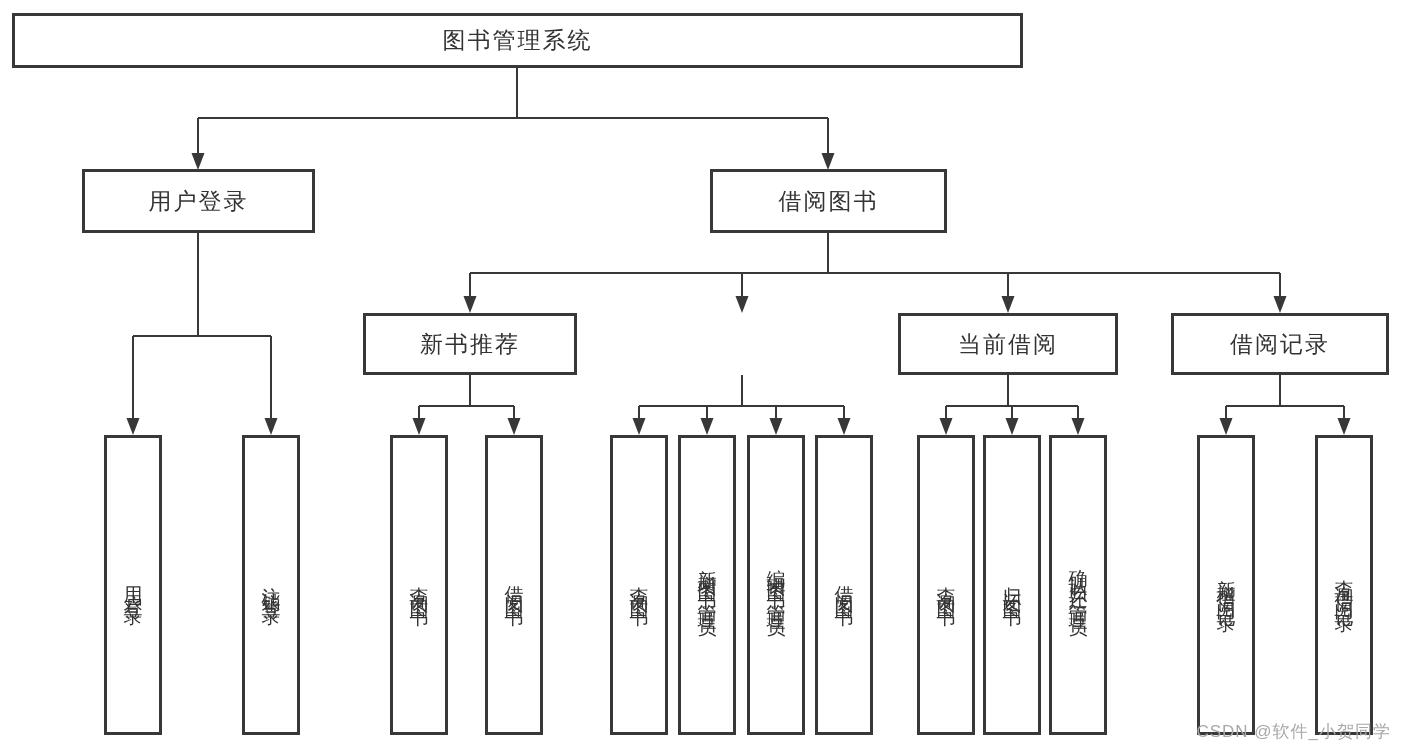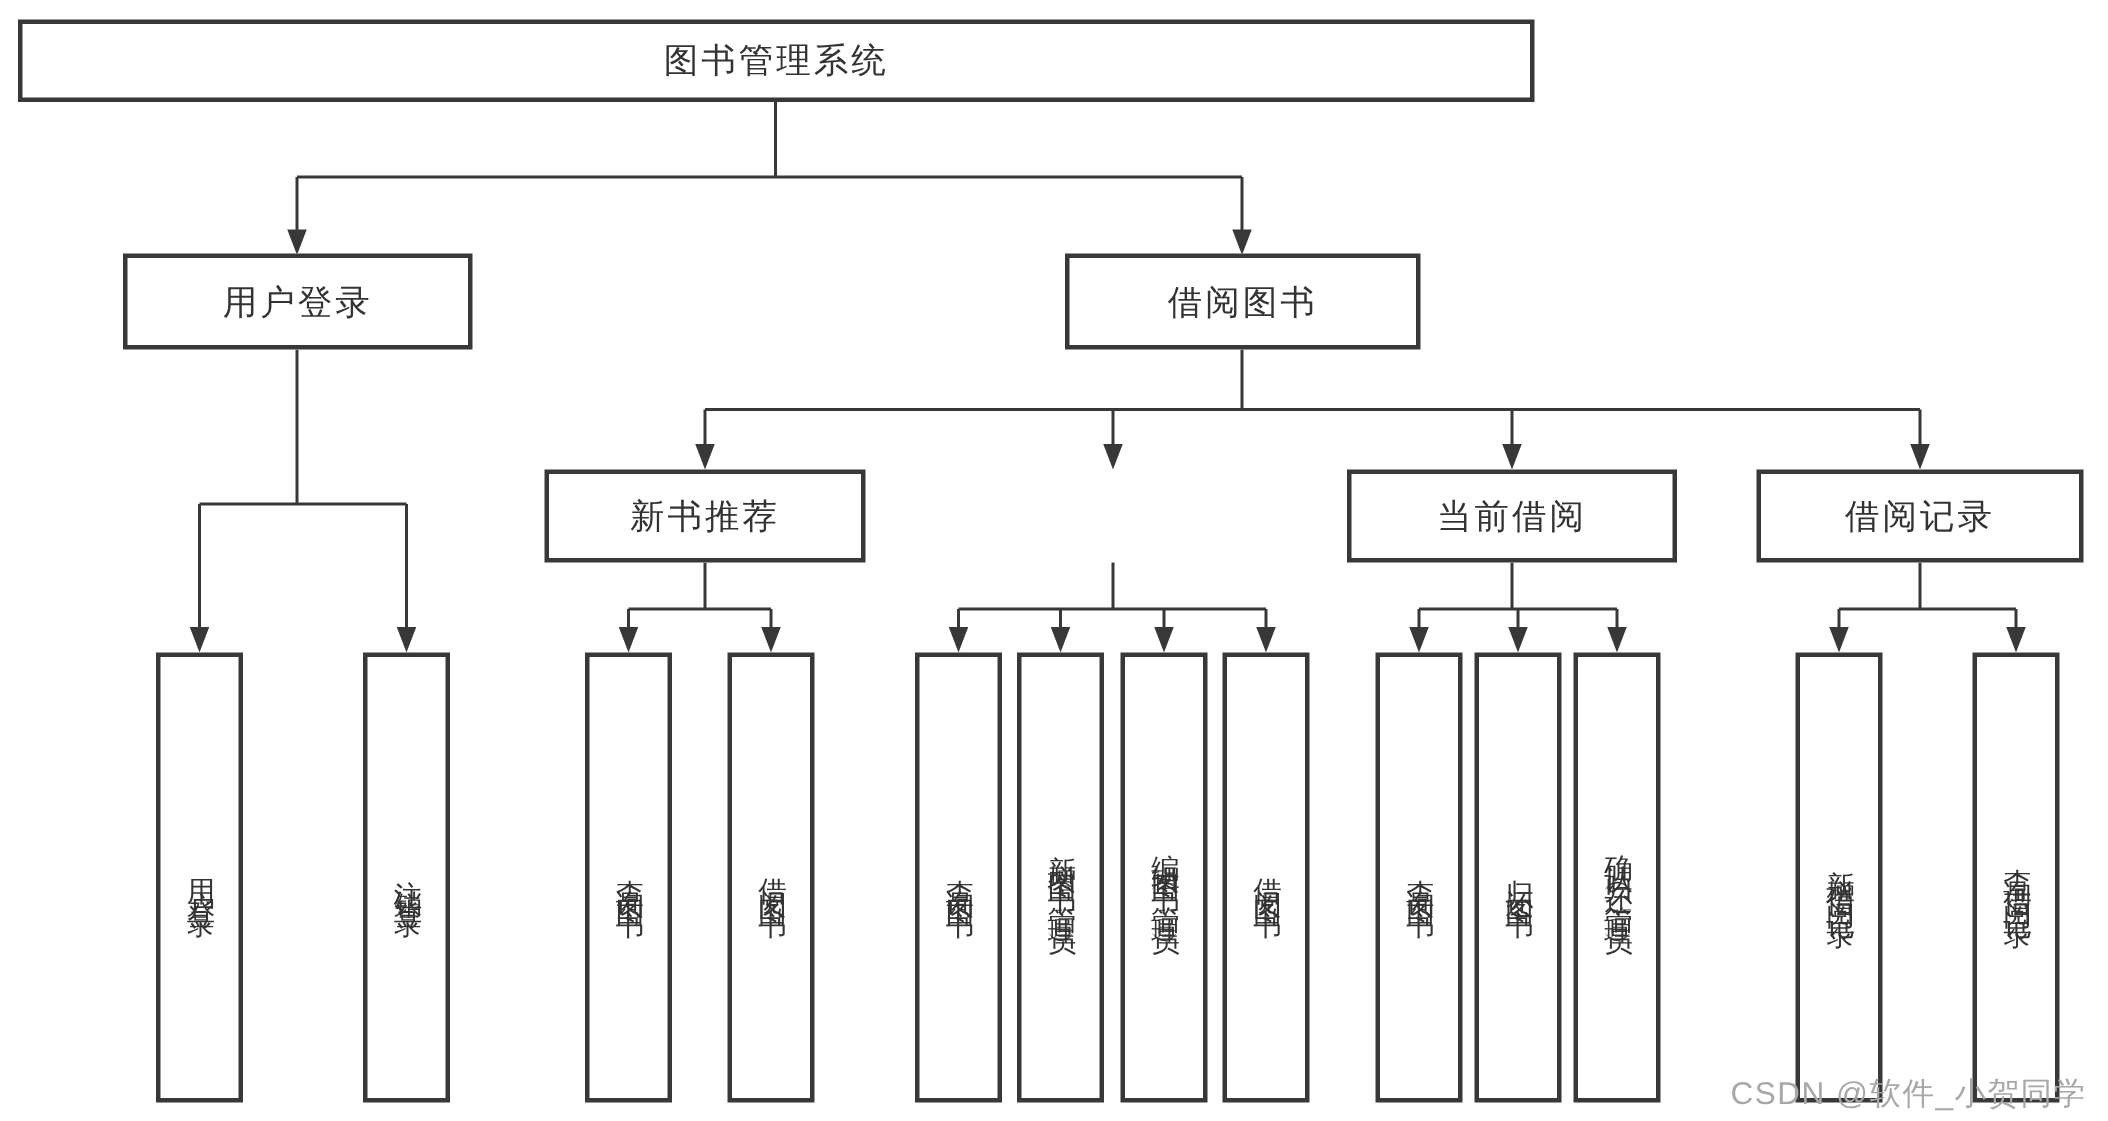--- a/index.html
+++ b/index.html
@@ -60,21 +60,21 @@
   .leaf.l8  { left: 815px; }
   .leaf.l9  { left: 917px; }
   .leaf.l10 { left: 983px; }
   .leaf.l11 { left: 1049px; }
   .leaf.l12 { left: 1197px; }
   .leaf.l13 { left: 1315px; }
   .watermark {
     position: absolute;
     right: 14px;
     bottom: 4px;
-    font-size: 21px;
+    font-size: 17px;
     color: #a8a8a8;
     letter-spacing: 1px;
     white-space: nowrap;
   }
 </style>
 </head>
 <body>
 
 <div class="stage">
 

